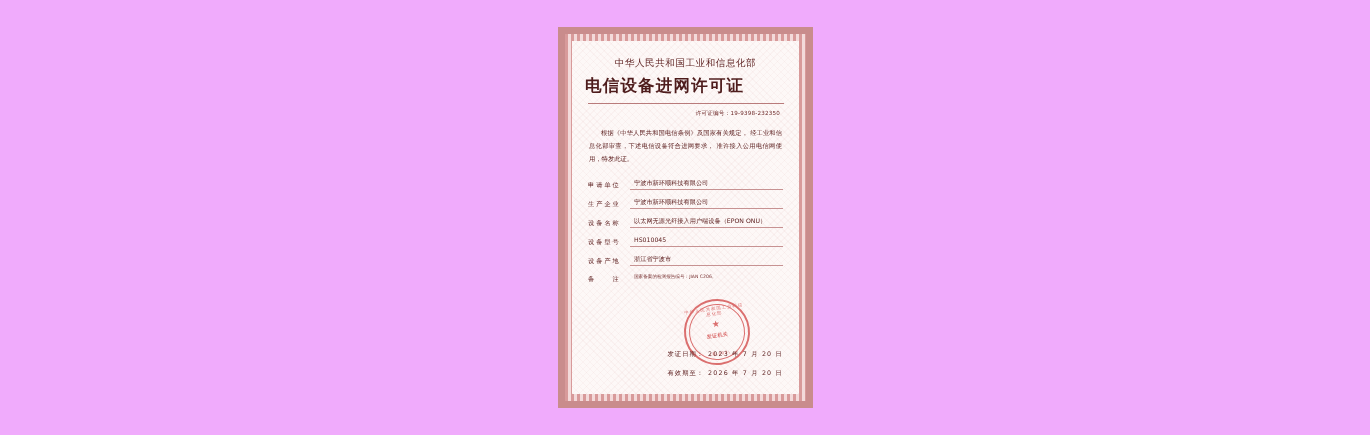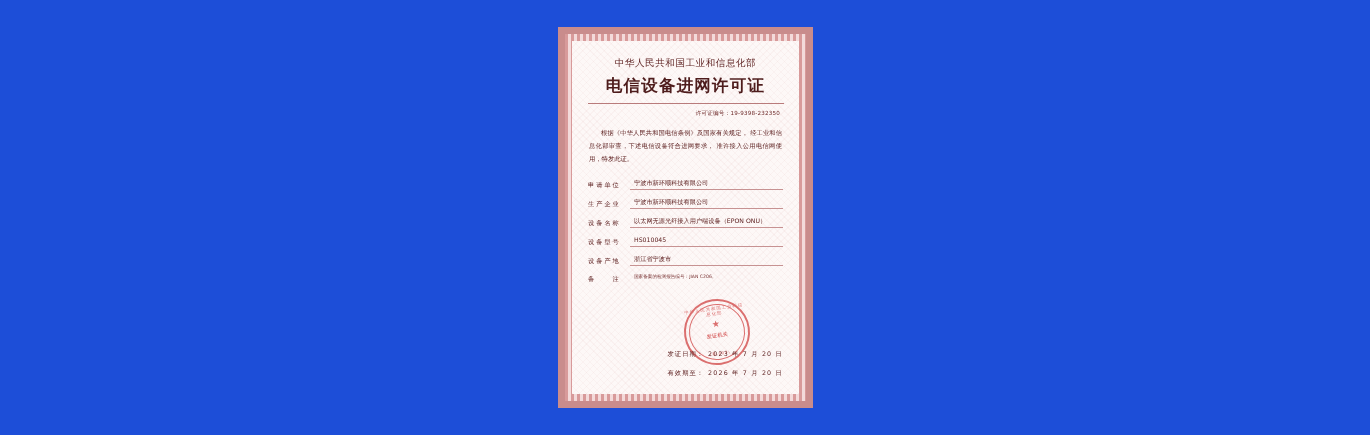--- a/index.html
+++ b/index.html
@@ -7,21 +7,21 @@
     padding: 0;
     width: 1370px;
     height: 435px;
     background: #ffffff;
     font-family: "DejaVu Sans", sans-serif;
   }
   #stage {
     position: relative;
     width: 1370px;
     height: 435px;
-    background: #1d4ed8;
+    background: #f0abfc;
     overflow: hidden;
   }
 
   
   .certificate {
     position: absolute;
     left: 558px;
     top: 27px;
     width: 255px;
     height: 381px;
@@ -72,21 +72,21 @@
 
   .ministry {
     text-align: center;
     font-size: 9.5px;
     letter-spacing: 0.6px;
     color: #5e2222;
     font-family: "DejaVu Serif", serif;
     margin-top: 4px;
   }
   .title {
-    text-align: center;
+    text-align: left;
     font-size: 16.5px;
     font-weight: bold;
     letter-spacing: 1.2px;
     color: #4e1c1c;
     font-family: "DejaVu Serif", serif;
     margin-top: 5px;
   }
   .title-rule {
     width: 196px;
     height: 1px;

